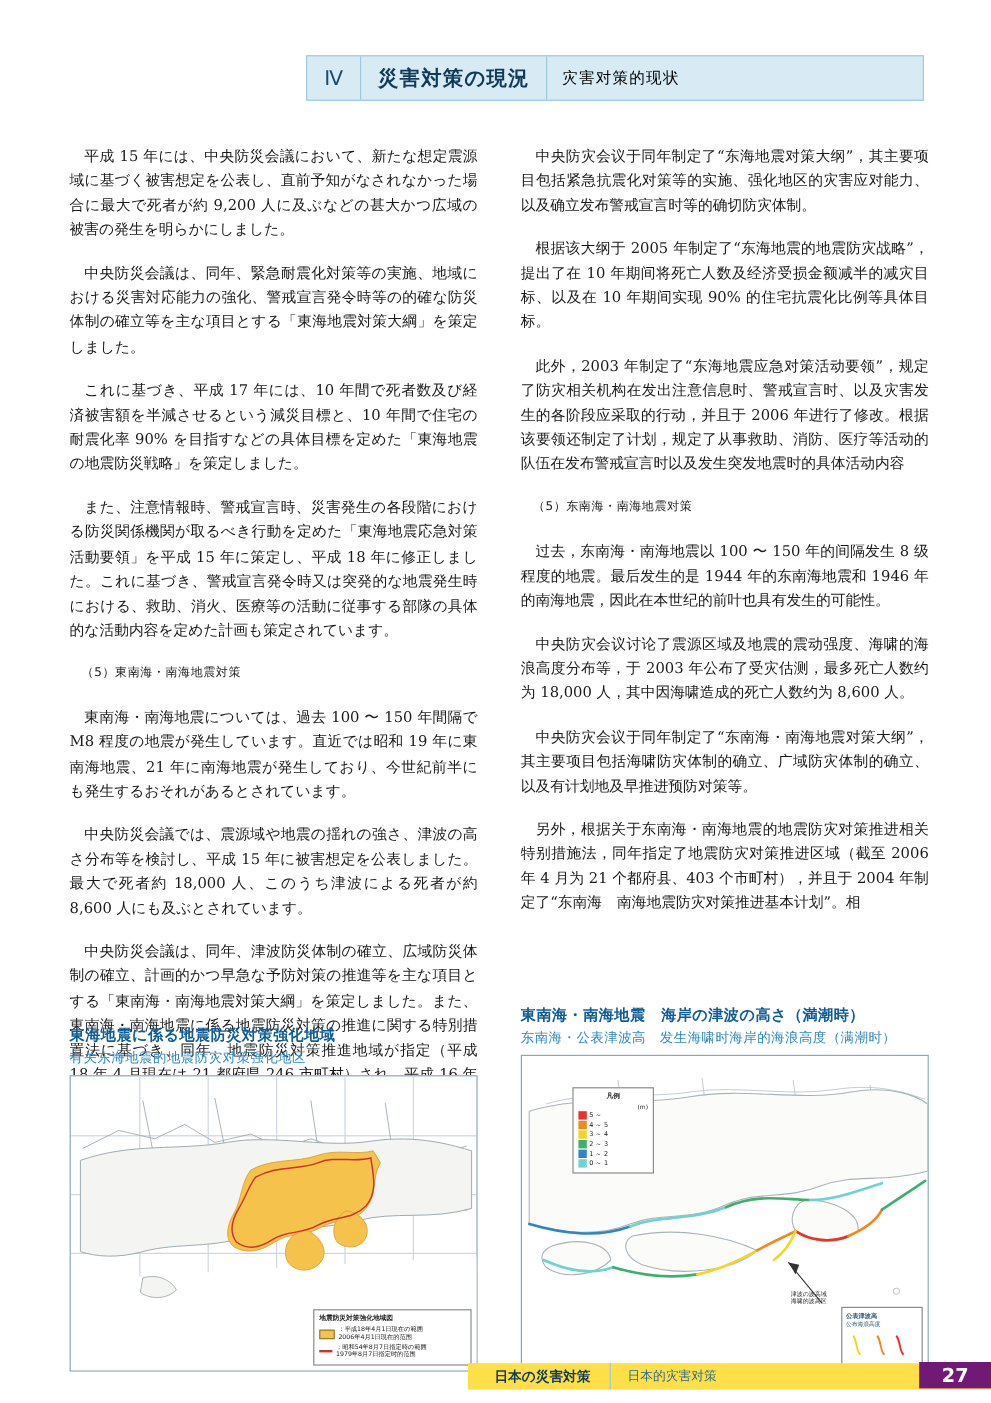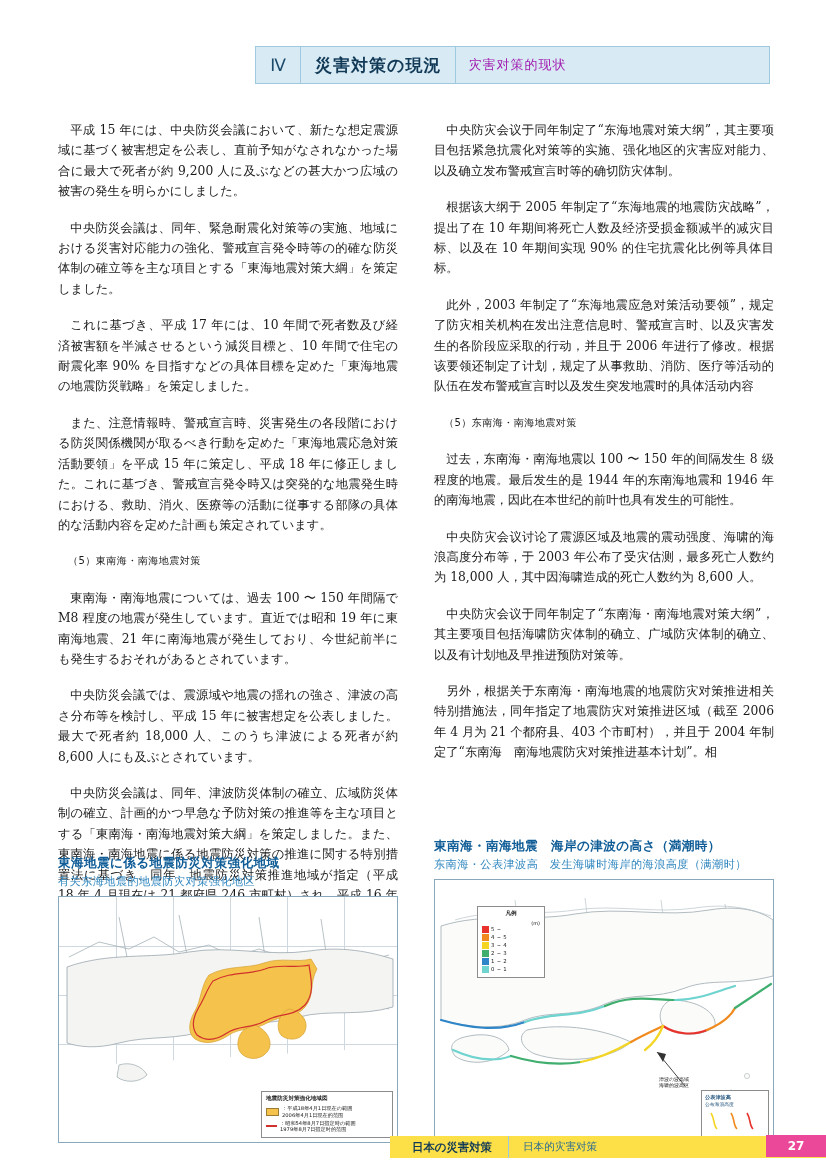--- a/index.html
+++ b/index.html
@@ -22,21 +22,21 @@
   .hdr-num{
     width:44px;text-align:center;font-size:17px;color:#1b4a6b;
     font-family:"Liberation Serif", serif;
   }
   .hdr-div{width:1px;height:36px;background:#9ec9df;}
   .hdr-ja{
     padding:0 14px;font-size:17px;font-weight:bold;color:#123a57;
     font-family:"DejaVu Sans", sans-serif;letter-spacing:1px;
   }
   .hdr-zh{
-    padding:0 12px;font-size:13px;color:#a21caf;
+    padding:0 12px;font-size:13px;color:#000000;
     font-family:Liberation Serif, serif;letter-spacing:1px;
   }
 
   
   .col{
     position:absolute;top:104px;width:340px;
     font-size:12.3px;line-height:20.4px;text-align:justify;
   }
   .col.left{left:58px;font-family:"DejaVu Serif", serif;}
   .col.right{left:434px;font-family:"DejaVu Serif", serif;}
@@ -108,21 +108,21 @@
     flex:0 0 auto;padding:0 16px 0 22px;font-size:11.4px;font-weight:bold;
     color:#123a57;font-family:"DejaVu Sans", sans-serif;
   }
   .f-div{width:1px;height:22px;background:#9ec9df;}
   .f-zh{
     padding:0 14px;font-size:10.6px;color:#2a6a92;
     font-family:"DejaVu Sans", sans-serif;
   }
   .f-pg{
     position:absolute;right:0;bottom:12px;width:60px;height:22px;
-    background:#ec4899;color:#fff;font-size:12px;font-weight:bold;
+    background:#701a75;color:#fff;font-size:16px;font-weight:bold;
     display:flex;align-items:center;justify-content:center;
     font-family:"DejaVu Sans", sans-serif;
   }
 </style>
 </head>
 <body>
 
 <div class="page">
 
   <div class="header-band">

